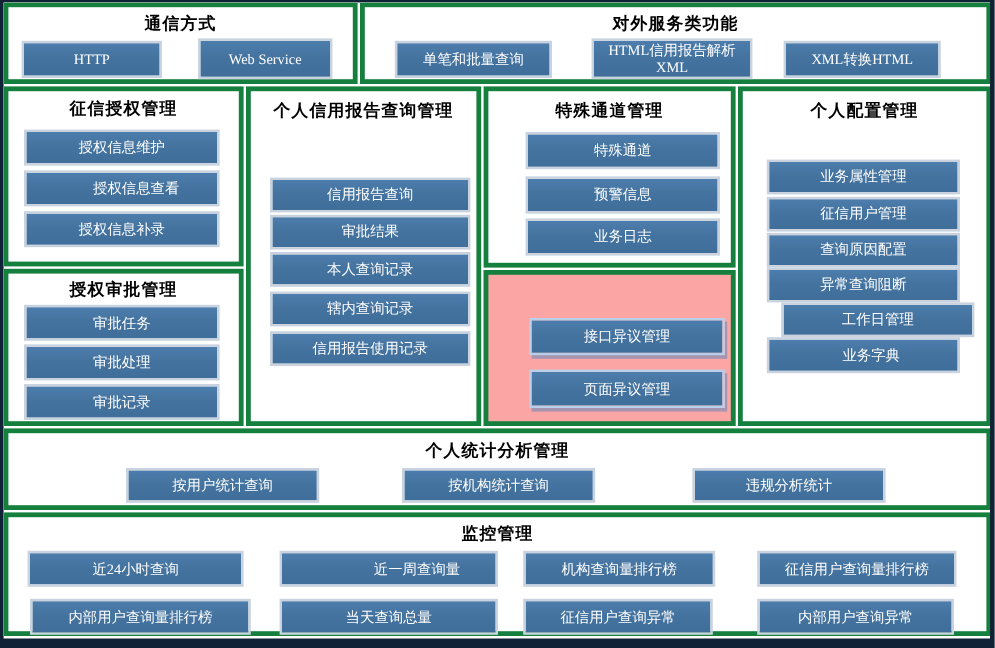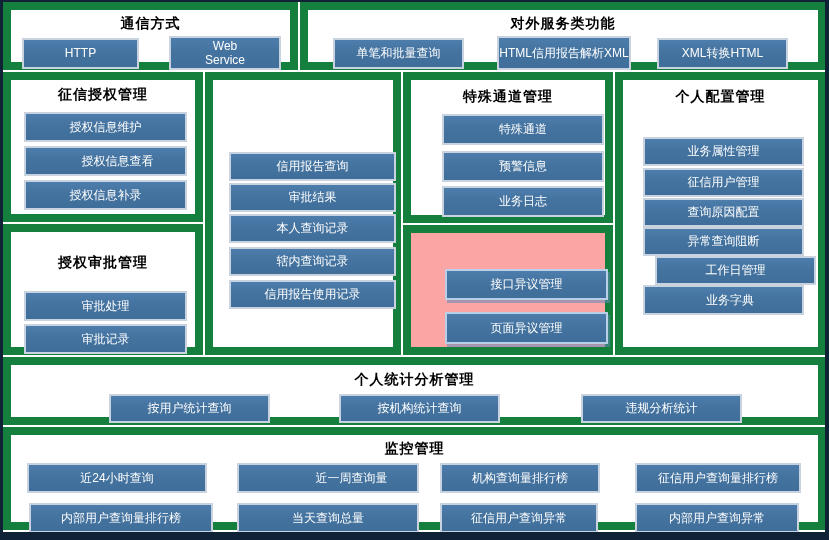--- a/index.html
+++ b/index.html
@@ -5,21 +5,21 @@
   html,body { margin:0; padding:0; background:#fff; }
   body { font-family: "Liberation Sans", "DejaVu Sans", sans-serif; }
   .frame {
     position:relative; width:829px; height:540px; box-sizing:border-box;
     background:#fff; overflow:hidden;
     border-style:solid; border-color:#0f2236;
     border-width:2px 4px 8px 3px;
   }
   .section {
     position:absolute; box-sizing:border-box;
-    border:8px solid #15803d; background:#fff;
+    border:4px solid #15803d; background:#fff;font-family:Liberation Serif, serif;
   }
   .sec-title {
     position:absolute; left:0; right:0; text-align:center;
     font-weight:bold; font-size:14px; color:#000; letter-spacing:1px;
   }
   .btn {
     position:absolute; box-sizing:border-box; cursor:default;
     background:linear-gradient(180deg,#4d7dac 0%,#44739f 45%,#3f6e9a 100%);
     border:2px solid #c9d3df; color:#ffffff; font-size:12px;
     display:flex; align-items:center; justify-content:center;
@@ -53,26 +53,28 @@
   </div>
 
   <div class="section" style="left:0;top:70px;width:200px;height:150px;">
     <div class="sec-title" style="top:6px;">征信授权管理</div>
     <div class="btn" style="left:13px;top:32px;width:163px;height:30px;">授权信息维护</div>
     <div class="btn" style="left:13px;top:66px;width:163px;height:30px;padding-left:24px;">授权信息查看</div>
     <div class="btn" style="left:13px;top:100px;width:163px;height:30px;">授权信息补录</div>
   </div>
 
   <div class="section" style="left:0;top:222px;width:200px;height:131px;">
-    <div class="sec-title" style="top:22px;">授权审批管理</div>
+    <div class="sec-title" style="top:5px;">授权审批管理</div>
+    <div class="btn" style="left:13px;top:26px;width:163px;height:30px;">审批任务</div>
     <div class="btn" style="left:13px;top:59px;width:163px;height:30px;">审批处理</div>
     <div class="btn" style="left:13px;top:92px;width:163px;height:30px;">审批记录</div>
   </div>
 
   <div class="section" style="left:202px;top:70px;width:196px;height:283px;">
+    <div class="sec-title" style="top:8px;">个人信用报告查询管理</div>
     <div class="btn" style="left:16px;top:72px;width:167px;height:29px;">信用报告查询</div>
     <div class="btn" style="left:16px;top:103px;width:167px;height:29px;">审批结果</div>
     <div class="btn" style="left:16px;top:134px;width:167px;height:29px;">本人查询记录</div>
     <div class="btn" style="left:16px;top:167px;width:167px;height:29px;">辖内查询记录</div>
     <div class="btn" style="left:16px;top:200px;width:167px;height:29px;">信用报告使用记录</div>
   </div>
 
   <div class="section" style="left:400px;top:70px;width:210px;height:151px;">
     <div class="sec-title" style="top:8px;">特殊通道管理</div>
     <div class="btn" style="left:31px;top:34px;width:162px;height:31px;">特殊通道</div>

